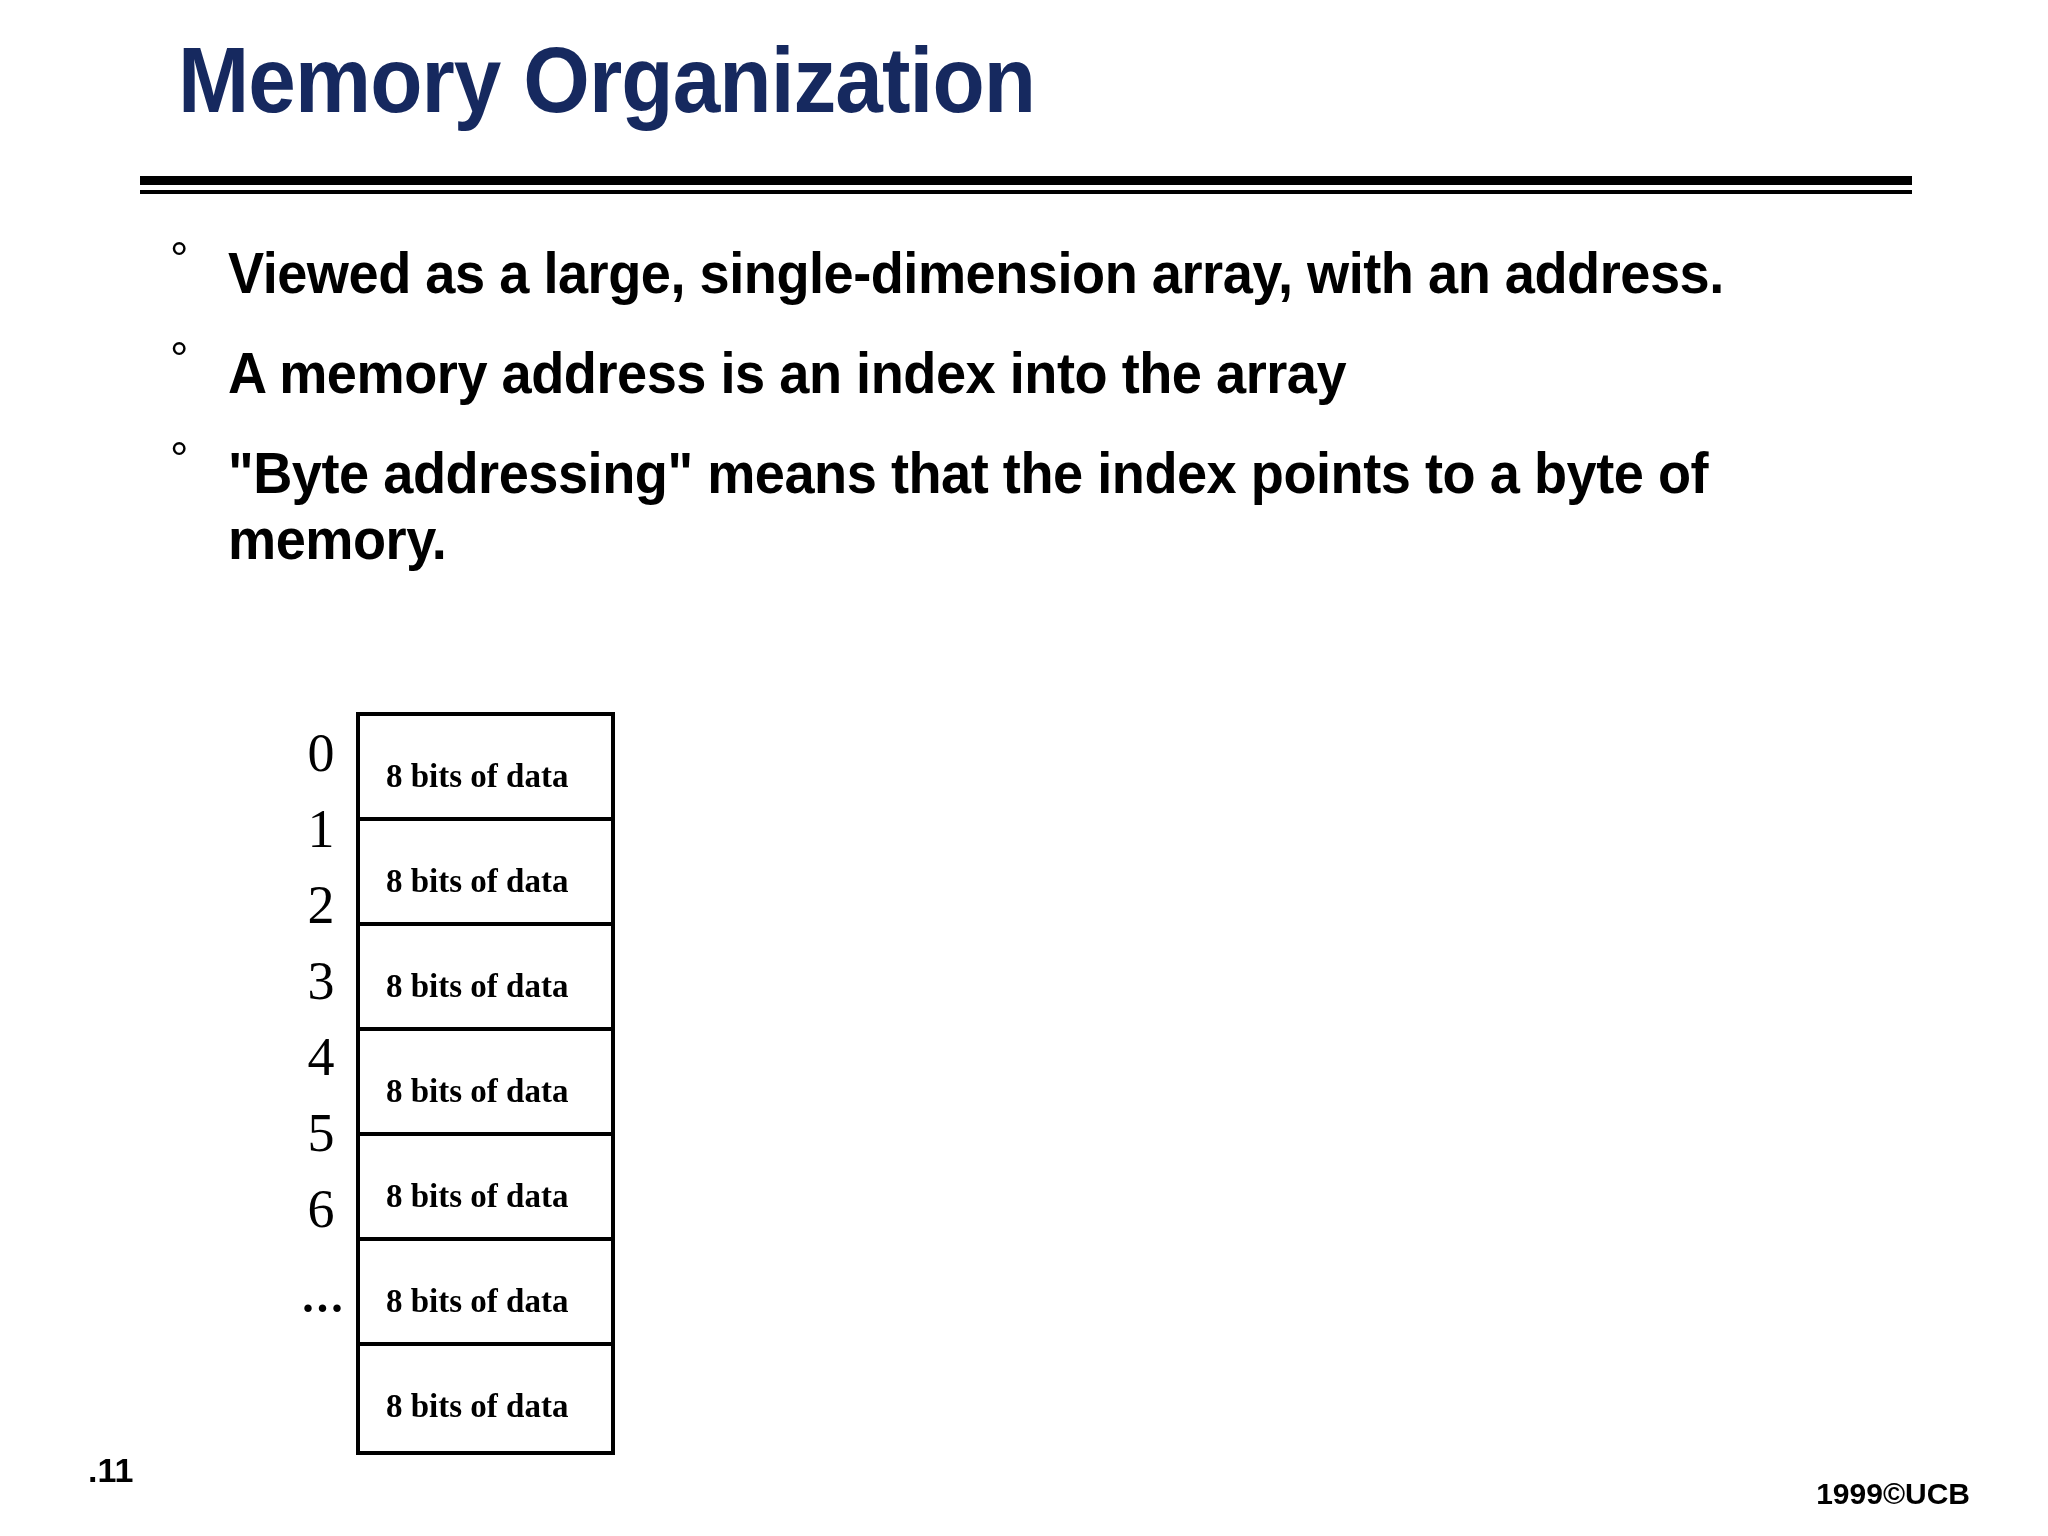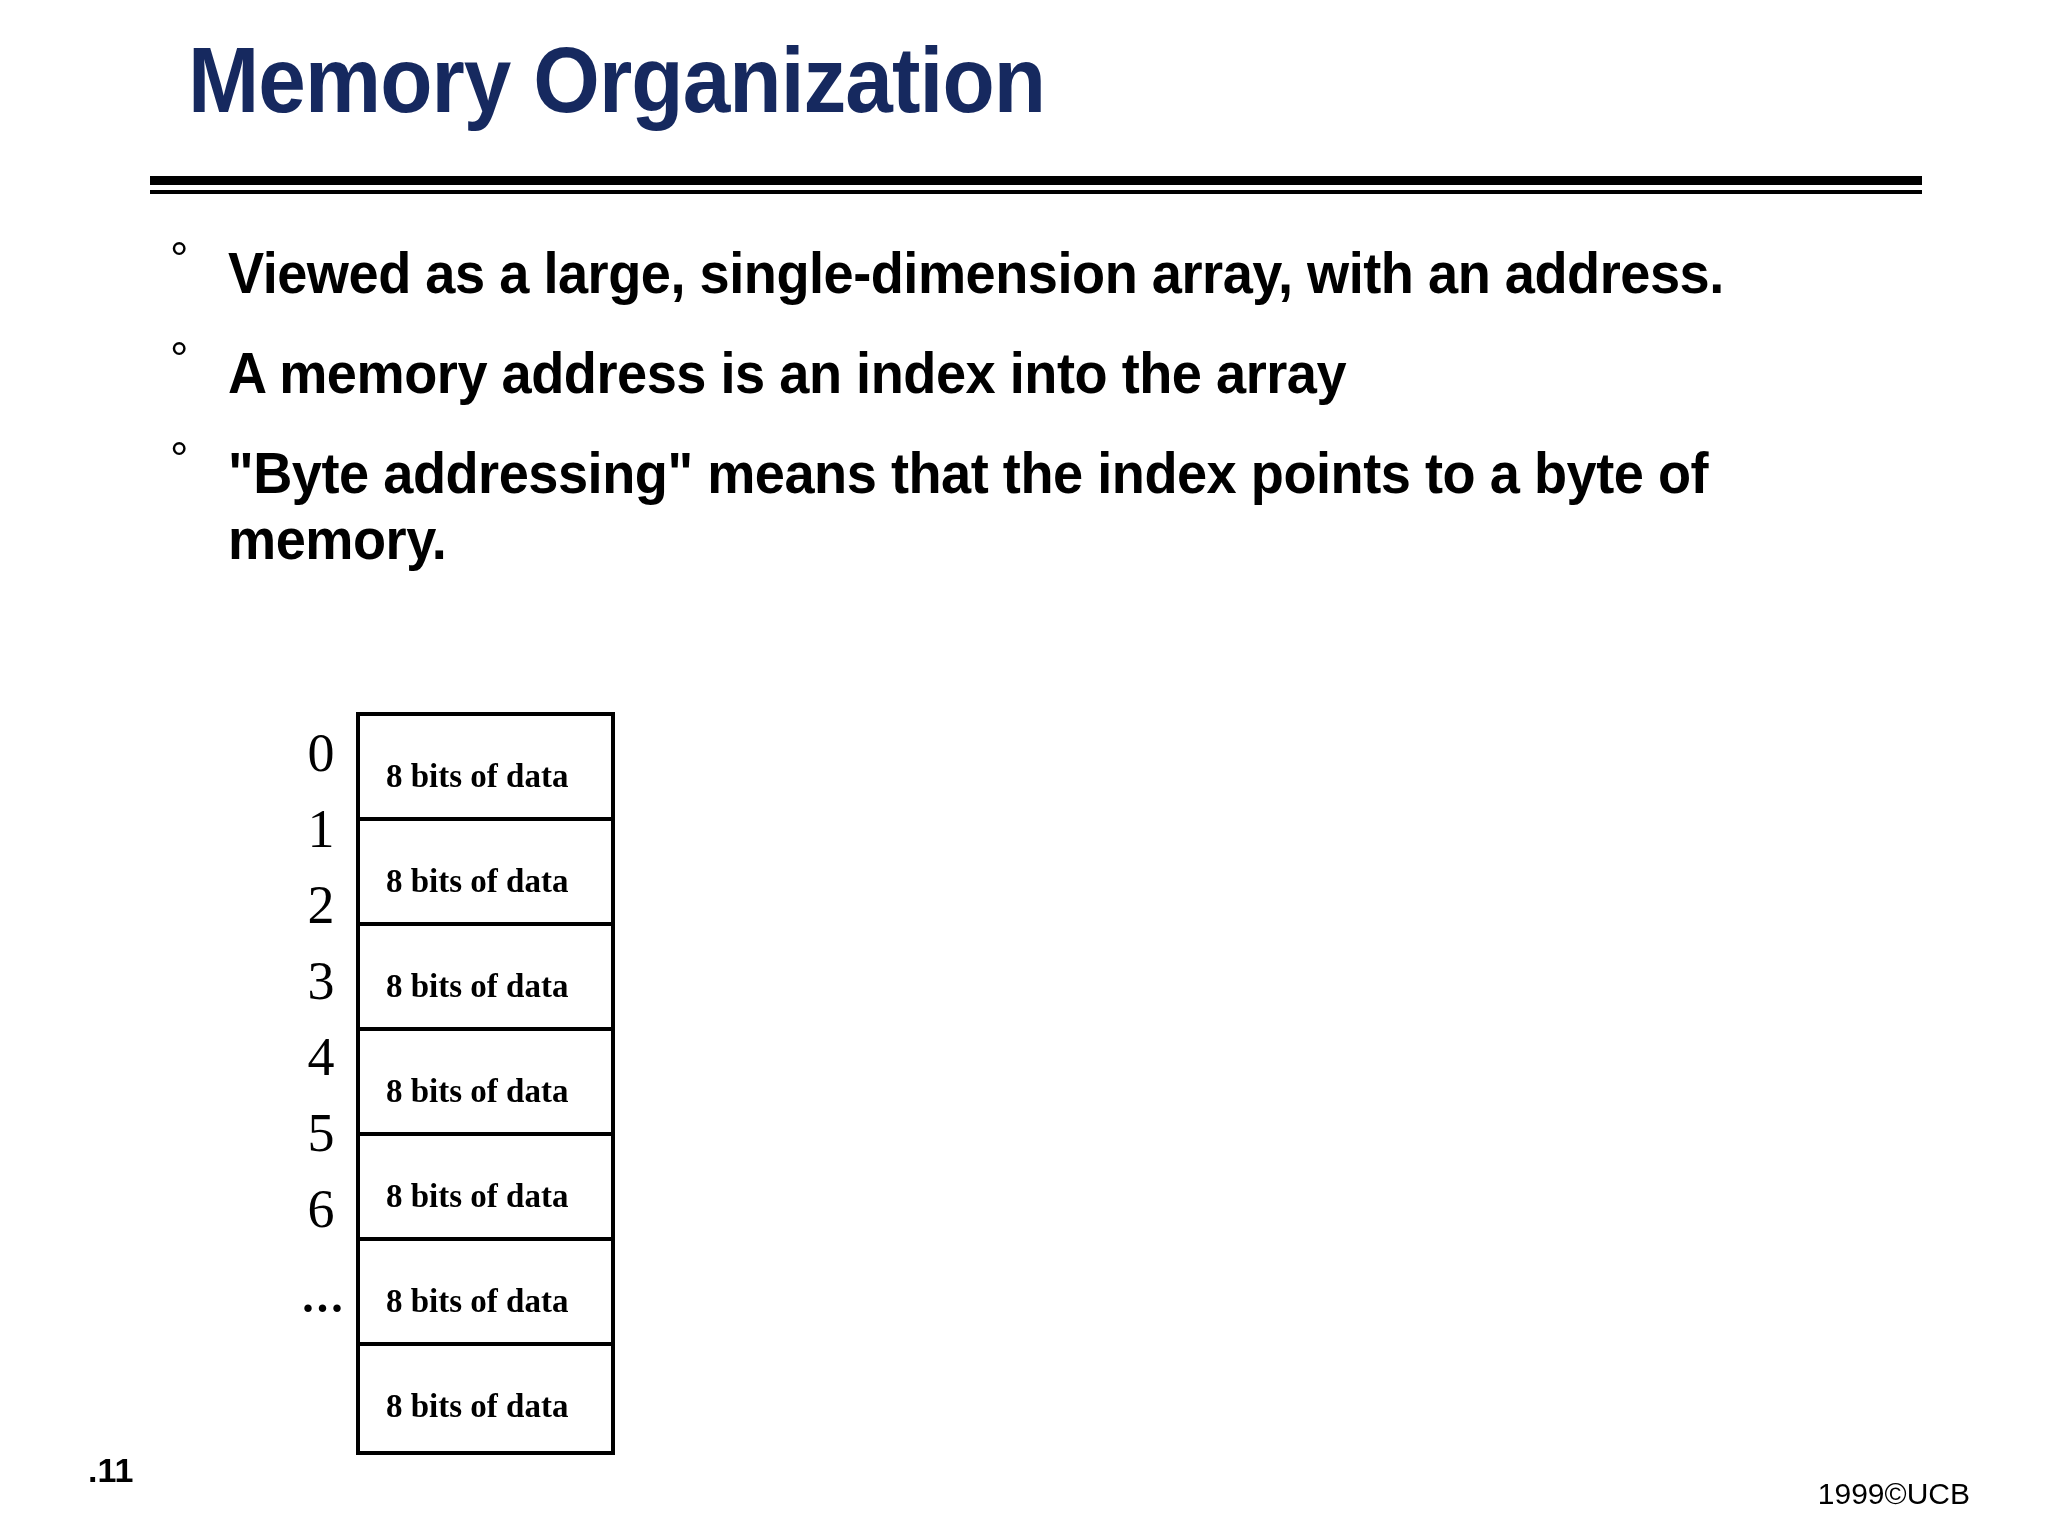--- a/index.html
+++ b/index.html
@@ -14,21 +14,21 @@
     width: 2048px;
     height: 1536px;
     background: #ffffff;
     overflow: hidden;
     font-family: "Liberation Sans", sans-serif;
   }
 
   
   #title-block {
     position: absolute;
-    left: 150px;
+    left: 140px;
     top: 28px;
     width: 1775px;
     height: 140px;
   }
 
   #page-title {
     position: absolute;
     left: 38px;
     top: 0px;
     font-family: "Liberation Sans", sans-serif;
@@ -172,21 +172,21 @@
     font-size: 34px;
     line-height: 30px;
     color: #000000;
   }
 
   #footer-copyright {
     position: absolute;
     right: 78px;
     top: 1477px;
     font-family: "Liberation Sans", sans-serif;
-    font-weight: normal;
+    font-weight: bold;
     font-size: 30px;
     line-height: 34px;
     color: #000000;
     white-space: nowrap;
   }
 </style>
 </head>
 <body>
 
 <div id="slide">

